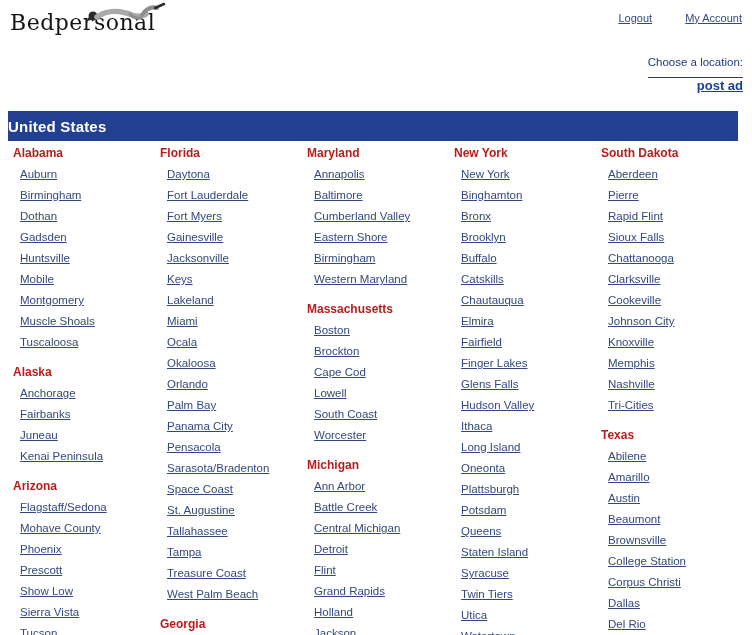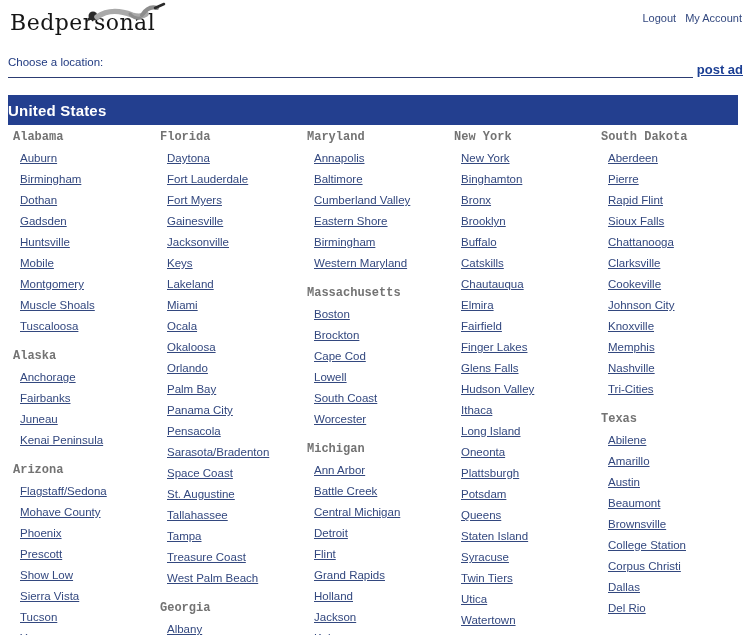--- a/index.html
+++ b/index.html
@@ -13,45 +13,45 @@
 
   
   .topbar { position: relative; height: 46px; text-align: center; }
   .logo { position: absolute; left: 10px; top: 10px; text-decoration: none; }
   .logo-text {
     font-family: "DejaVu Serif", serif;
     font-size: 22px; color: #151515; letter-spacing: 0.5px;
   }
   .logo-figure { position: absolute; left: 74px; top: -9px; }
   .top-links { position: absolute; right: 10px; top: 12px; font-size: 11px; }
-  .top-links a { color: #33487f; margin-left: 6px; }
-
-  
-  .loc-row { display: flex; align-items: flex-end; margin: 6px 9px 0 8px; }
+  .top-links a { color: #33487f; text-decoration: underline; margin-left: 30px; }
+
+  
+  .loc-row { display: flex; align-items: flex-end; margin: 6px 9px 0 8px; flex-direction: column; }
   .loc-left { flex: 1; border-bottom: 1px solid #2c3c72; padding-bottom: 7px; }
   .loc-label { color: #203a80; font-size: 11.5px; }
   .post-ad {
     color: #1c3f94; font-weight: bold; font-size: 13px;
     text-decoration: underline; padding: 0 0 1px 4px; white-space: nowrap;
   }
 
   
   .region-bar {
     margin: 17px 14px 0 8px; height: 30px; background: #233f8f;
     color: #ffffff; display: flex; align-items: center;
     padding-left: 0; font-size: 15px; font-weight: bold;
     letter-spacing: 0.2px;
   }
 
   
   .columns { display: flex; padding-left: 13px; margin-top: 5px; }
   .col { width: 147px; flex: 0 0 147px; }
   .state {
-    font-size: 12px; font-weight: bold; color: #737373;
-    margin: 12px 0 3px 0; line-height: 15px; font-family: Liberation Mono, monospace;
+    font-size: 12px; font-weight: bold; color: #b91c1c;
+    margin: 12px 0 3px 0; line-height: 15px;
   }
   .col .state:first-child { margin-top: 0; }
   .city {
     display: block; width: max-content;
     font-size: 11.5px; line-height: 21px;
     color: #33487f; text-decoration: underline;
     margin-left: 7px;
   }
 </style>
 </head>

